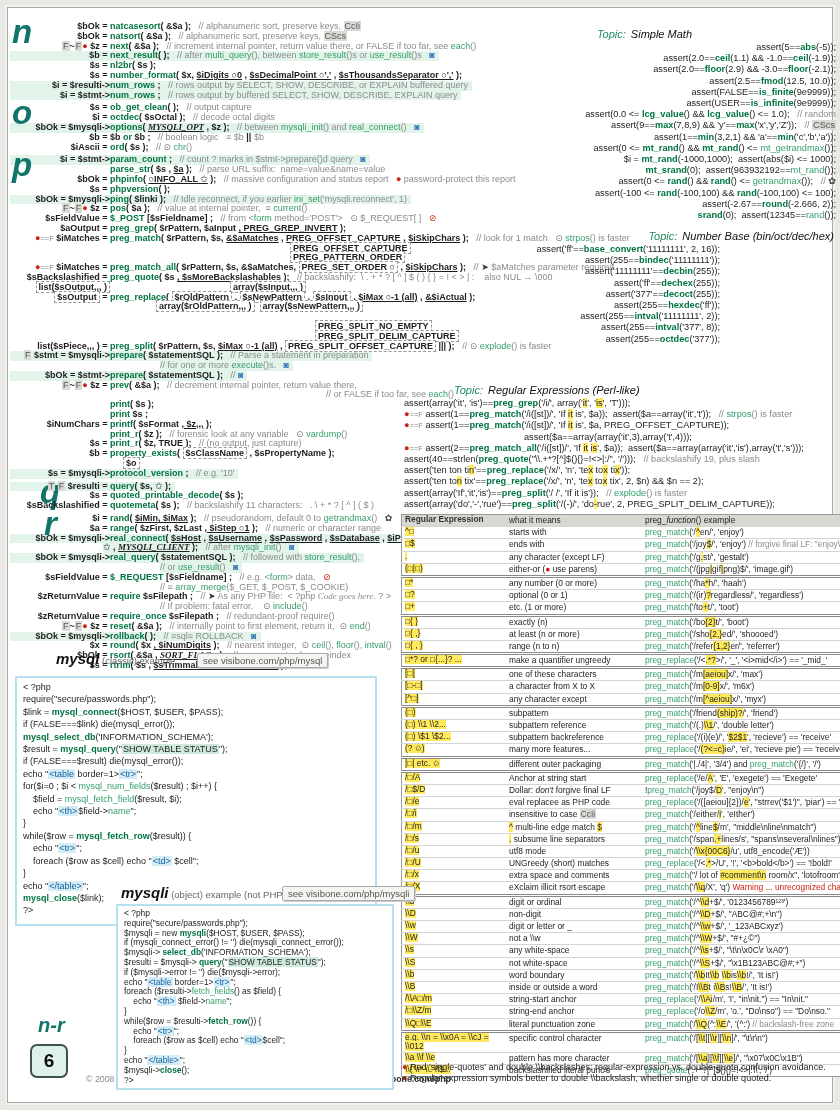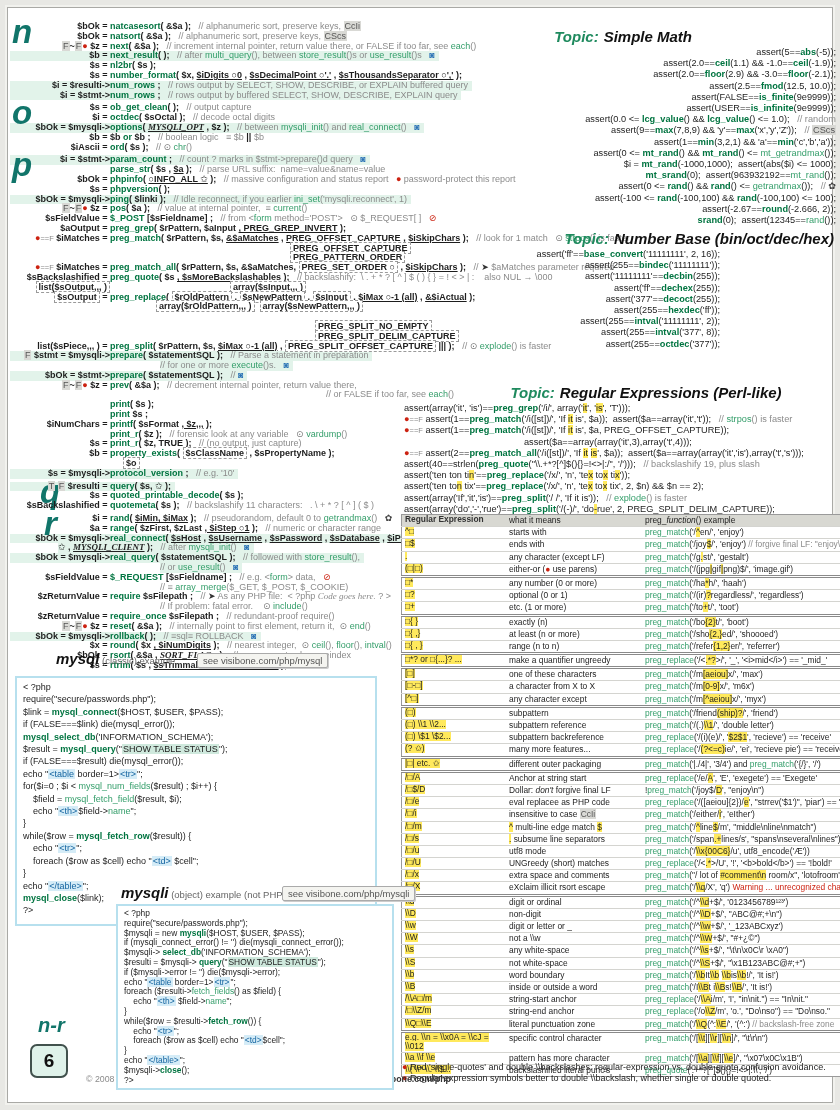--- a/index.html
+++ b/index.html
@@ -42,25 +42,25 @@
   .sec{position:relative;margin-bottom:3px;}
   .letter{position:absolute;left:2px;top:-5px;font-size:33px;font-weight:bold;font-style:italic;
     color:#11756a;line-height:30px;}
   .sec-q .letter{left:30px;}
   .sec-r .letter{left:34px;}
   
   .topic{position:absolute;}
   #topic-0{left:420px;top:28px;width:416px;}
   #topic-1{left:420px;top:230px;width:416px;}
   #topic-2{left:404px;top:384px;width:434px;}
-  .theading{font-size:15px;font-weight:bold;font-style:italic;margin-bottom:2px;color:#111;}
+  .theading{font-size:11px;font-weight:normal;font-style:italic;margin-bottom:2px;color:#111;}
   .theading .tl{color:#1f8a5e;margin-right:5px;}
   #topic-0 .theading{text-align:right;padding-right:144px;}
   #topic-1 .theading{text-align:right;padding-right:2px;}
-  #topic-2 .theading{padding-left:50px;text-align:center;}
+  #topic-2 .theading{padding-left:50px;}
   #topic-0 .tlines,#topic-1 .tlines{text-align:right;}
   #topic-1 .tlines{padding-right:116px;}
   .tlines .ln{display:block;line-height:11.2px;font-size:9.2px;}
   
   #rtable{position:absolute;left:401px;top:514px;width:432px;border-collapse:collapse;
     table-layout:fixed;font-size:8.4px;border:1px solid #9a9a9a;background:#fff;}
   #rtable td{padding:0 3px;border-top:1px solid #d4d4d0;white-space:nowrap;overflow:hidden;
     height:11.2px;vertical-align:top;color:#1d1d1d;}
   #rtable tr.sep td{border-top:3px double #8a8a8a;}
   #rtable td:nth-child(1){width:98px;white-space:normal;line-height:9.5px;}
@@ -157,21 +157,21 @@
       <div class="letter">q</div>
       <div class="ln hl"><div class="lhs"><span class="lhsin"><span class="s-c">T</span><span class="s-t"> </span><span class="s-c">F</span><span class="s-t"> $resulti = </span></span></div><div class="body"><span class="s-f">query</span><span class="s-t">( $s, ✩ );</span></div></div>
       <div class="ln"><div class="lhs"><span class="lhsin"><span class="s-t">$s = </span></span></div><div class="body"><span class="s-f">quoted_printable_decode</span><span class="s-t">( $s );</span></div></div>
       <div class="ln"><div class="lhs"><span class="lhsin"><span class="s-t">$sBackslashified = </span></span></div><div class="body"><span class="s-f">quotemeta</span><span class="s-t">( $s );</span><span class="s-g">   // backslashify 11 characters:   . \ + * ? [ ^ ] ( $ )</span></div></div>
     </div>
     <div class="sec sec-r">
       <div class="letter">r</div>
       <div class="ln"><div class="lhs"><span class="lhsin"><span class="s-t">$i = </span></span></div><div class="body"><span class="s-f">rand</span><span class="s-t">( </span><span class="s-u">$iMin, $iMax</span><span class="s-t"> );</span><span class="s-g">   // pseudorandom, default 0 to </span><span class="s-l">getrandmax</span><span class="s-g">()   </span><span class="s-st">✿</span></div></div>
       <div class="ln"><div class="lhs"><span class="lhsin"><span class="s-t">$a = </span></span></div><div class="body"><span class="s-f">range</span><span class="s-t">( $zFirst, $zLast </span><span class="s-u">, $iStep ○1</span><span class="s-t"> );</span><span class="s-g">   // numeric or character range</span></div></div>
       <div class="ln hl"><div class="lhs"><span class="lhsin"><span class="s-t">$bOk = $mysqli-&gt;</span></span></div><div class="body"><span class="s-f">real_connect</span><span class="s-t">( </span><span class="s-u">$sHost</span><span class="s-t"> , </span><span class="s-u">$sUsername</span><span class="s-t"> , </span><span class="s-u">$sPassword</span><span class="s-t"> , </span><span class="s-u">$sDatabase</span><span class="s-t"> , </span><span class="s-u">$iPort</span><span class="s-t"> ,</span></div></div>
-      <div class="ln hl" style="margin-left: 48px;"><div class="body"><span class="s-t">✩ , </span><span class="s-ms">MYSQLI_CLIENT</span><span class="s-t"> );</span><span class="s-g">   // after </span><span class="s-l">mysqli_init</span><span class="s-g">()   </span><span class="s-my">◙</span></div></div>
+      <div class="ln hl" style="margin-left: 93px;"><div class="body"><span class="s-t">✩ , </span><span class="s-ms">MYSQLI_CLIENT</span><span class="s-t"> );</span><span class="s-g">   // after </span><span class="s-l">mysqli_init</span><span class="s-g">()   </span><span class="s-my">◙</span></div></div>
       <div class="ln hl"><div class="lhs"><span class="lhsin"><span class="s-t">$bOk = $mysqli-&gt;</span></span></div><div class="body"><span class="s-f">real_query</span><span class="s-t">( $statementSQL );</span><span class="s-g">   // followed with </span><span class="s-l">store_result</span><span class="s-g">(),</span></div></div>
       <div class="ln hl" style="margin-left: 150px;"><div class="body"><span class="s-g">// or </span><span class="s-l">use_result</span><span class="s-g">()   </span><span class="s-my">◙</span></div></div>
       <div class="ln"><div class="lhs"><span class="lhsin"><span class="s-t">$sFieldValue = </span></span></div><div class="body"><span class="s-f">$_REQUEST</span><span class="s-t"> [$sFieldname] ;</span><span class="s-g">   // e.g. &lt;</span><span class="s-l">form</span><span class="s-g">&gt; data,   </span><span class="s-bad">⊘</span></div></div>
       <div class="ln" style="margin-left: 150px;"><div class="body"><span class="s-g">// ≡ </span><span class="s-l">array_merge</span><span class="s-g">($_GET, $_POST, $_COOKIE)</span></div></div>
       <div class="ln"><div class="lhs"><span class="lhsin"><span class="s-t">$zReturnValue = </span></span></div><div class="body"><span class="s-f">require</span><span class="s-t"> $sFilepath ;</span><span class="s-g">   // </span><span class="s-pt">➤</span><span class="s-g"> As any PHP file:  &lt; ?php </span><span class="s-gi">Code goes here.</span><span class="s-g"> ? &gt;</span></div></div>
       <div class="ln" style="margin-left: 150px;"><div class="body"><span class="s-g">// If problem: fatal error.    </span><span class="s-sa">⊙</span><span class="s-g"> </span><span class="s-l">include</span><span class="s-g">()</span></div></div>
       <div class="ln"><div class="lhs"><span class="lhsin"><span class="s-t">$zReturnValue = </span></span></div><div class="body"><span class="s-f">require_once</span><span class="s-t"> $sFilepath ;</span><span class="s-g">   // redundant-proof require()</span></div></div>
       <div class="ln"><div class="lhs"><span class="lhsin"><span class="s-c">F</span><span class="s-t">~</span><span class="s-c">F</span><span class="s-bomb">●</span><span class="s-t"> $z = </span></span></div><div class="body"><span class="s-f">reset</span><span class="s-t">( &amp;$a );</span><span class="s-g">   // internally point to first element, return it,  </span><span class="s-sa">⊙</span><span class="s-g"> </span><span class="s-l">end</span><span class="s-g">()</span></div></div>
       <div class="ln hl"><div class="lhs"><span class="lhsin"><span class="s-t">$bOk = $mysqli-&gt;</span></span></div><div class="body"><span class="s-f">rollback</span><span class="s-t">( );</span><span class="s-g">   // ≡sql≡ ROLLBACK   </span><span class="s-my">◙</span></div></div>
       <div class="ln"><div class="lhs"><span class="lhsin"><span class="s-t">$x = </span></span></div><div class="body"><span class="s-f">round</span><span class="s-t">( $x </span><span class="s-u">, $iNumDigits</span><span class="s-t"> );</span><span class="s-g">   // nearest integer,  </span><span class="s-sa">⊙</span><span class="s-g"> </span><span class="s-l">ceil</span><span class="s-g">(), </span><span class="s-l">floor</span><span class="s-g">(), </span><span class="s-l">intval</span><span class="s-g">()</span></div></div>

